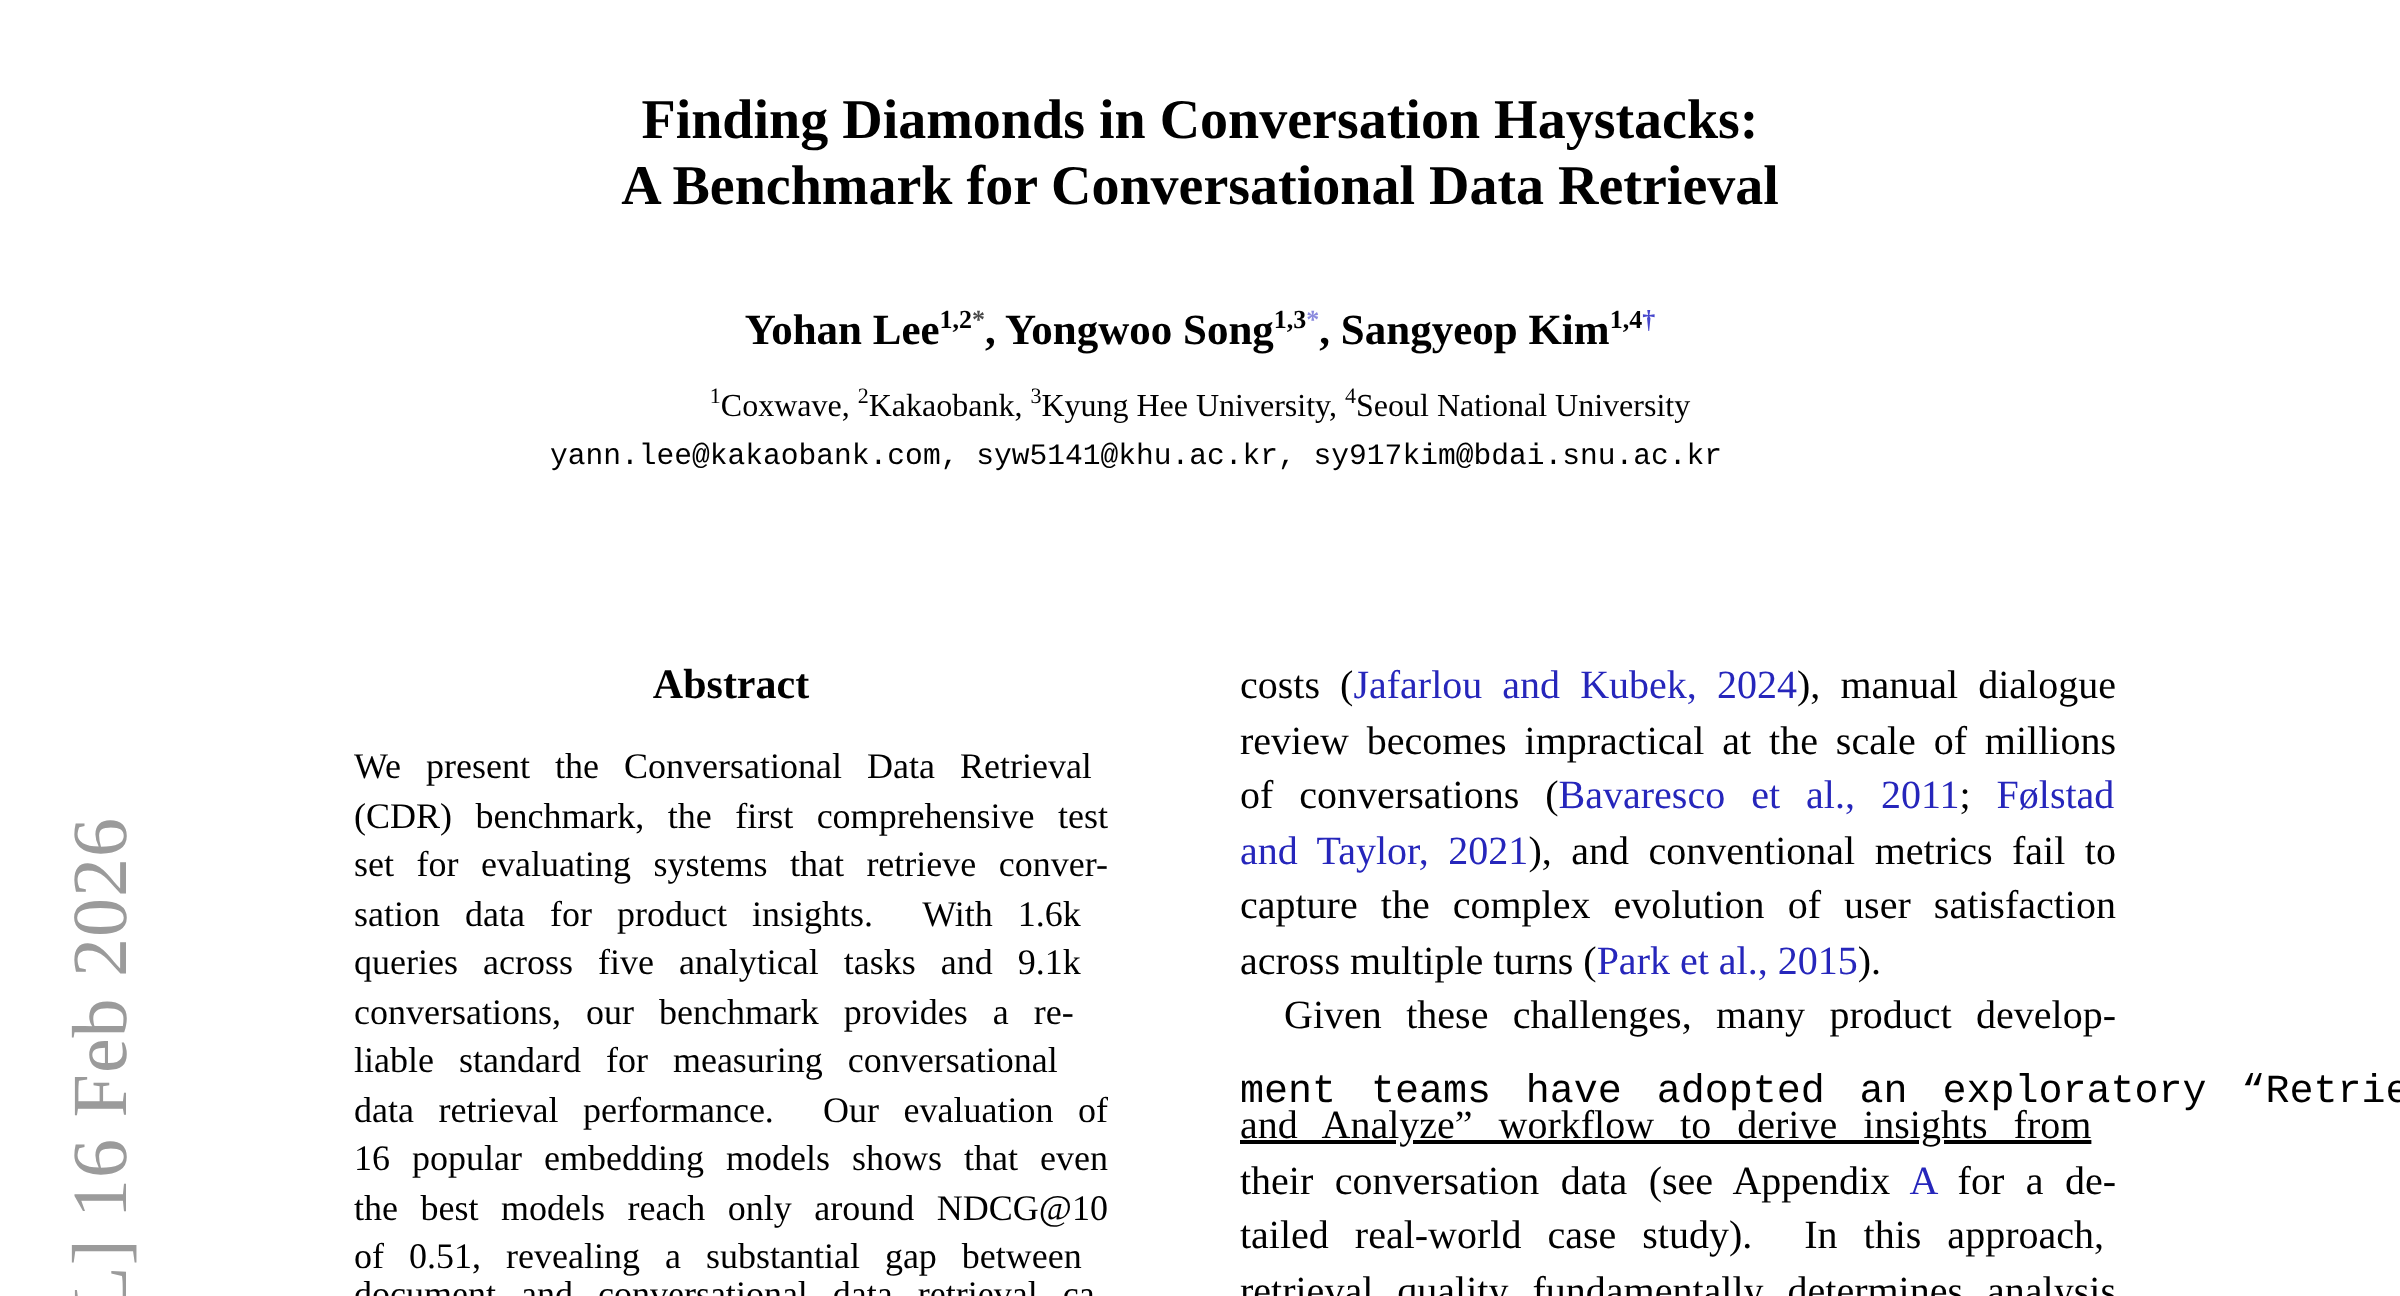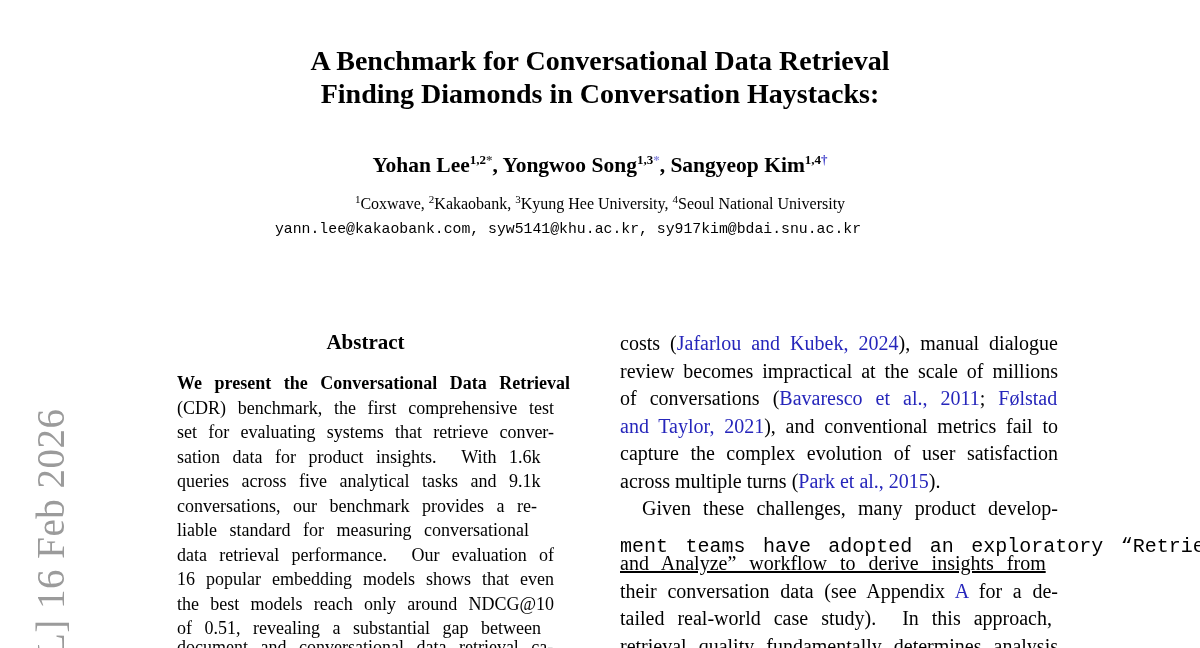--- a/index.html
+++ b/index.html
@@ -42,34 +42,34 @@
   .link{color:var(--link,#2626bb);}
 </style>
 </head>
 <body>
 
 <div class="page">
 
   <div class="watermark">L] 16 Feb 2026</div>
 
   <div class="title">
+    <div>Finding Diamonds in Conversation Haystacks:</div>
     <div>A Benchmark for Conversational Data Retrieval</div>
-    <div>Finding Diamonds in Conversation Haystacks:</div>
   </div>
 
   <div class="authors"><span>Yohan Lee</span><sup>1,2</sup><sup class="mark" style="color: rgb(74, 74, 74);">*</sup><span>, </span><span>Yongwoo Song</span><sup>1,3</sup><sup class="mark" style="color: rgb(138, 138, 222);">*</sup><span>, </span><span>Sangyeop Kim</span><sup>1,4</sup><sup class="mark" style="color: rgb(70, 70, 204);">†</sup></div>
 
   <div class="affil"><sup>1</sup><span>Coxwave, </span><sup>2</sup><span>Kakaobank, </span><sup>3</sup><span>Kyung Hee University, </span><sup>4</sup><span>Seoul National University</span></div>
 
   <div class="emails">yann.lee@kakaobank.com, syw5141@khu.ac.kr, sy917kim@bdai.snu.ac.kr</div>
 
   <div class="abs-head">Abstract</div>
 
   <div class="col col-left">
-      <div class="line" style="top: 0px; word-spacing: 8px; font-weight: bold;"><span class="measure"><span>We present the Conversational Data Retrieval</span></span></div>
+      <div class="line" style="top: 0px; word-spacing: 8px;"><span class="measure"><span>We present the Conversational Data Retrieval</span></span></div>
       <div class="line" style="top: 24.5px; word-spacing: 7.21875px;"><span class="measure"><span>(CDR) benchmark, the first comprehensive test</span></span></div>
       <div class="line" style="top: 49px; word-spacing: 6.7474px;"><span class="measure"><span>set for evaluating systems that retrieve conver-</span></span></div>
       <div class="line" style="top: 73.5px; word-spacing: 8px;"><span class="measure"><span>sation data for product insights.  With 1.6k</span></span></div>
       <div class="line" style="top: 98px; word-spacing: 8px;"><span class="measure"><span>queries across five analytical tasks and 9.1k</span></span></div>
       <div class="line" style="top: 122.5px; word-spacing: 8px;"><span class="measure"><span>conversations, our benchmark provides a re-</span></span></div>
       <div class="line" style="top: 147px; word-spacing: 8px;"><span class="measure"><span>liable standard for measuring conversational</span></span></div>
       <div class="line" style="top: 171.5px; word-spacing: 7.77604px;"><span class="measure"><span>data retrieval performance.  Our evaluation of</span></span></div>
       <div class="line" style="top: 196px; word-spacing: 6.50781px;"><span class="measure"><span>16 popular embedding models shows that even</span></span></div>
       <div class="line" style="top: 220.5px; word-spacing: 6.7474px;"><span class="measure"><span>the best models reach only around NDCG@10</span></span></div>
       <div class="line" style="top: 245px; word-spacing: 8px;"><span class="measure"><span>of 0.51, revealing a substantial gap between</span></span></div>

